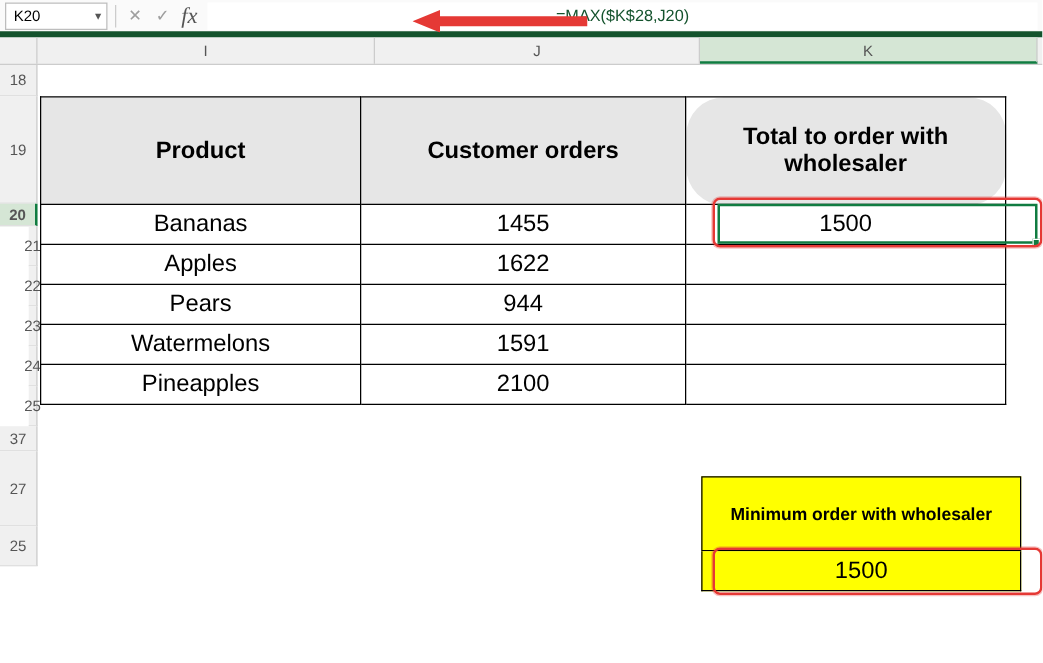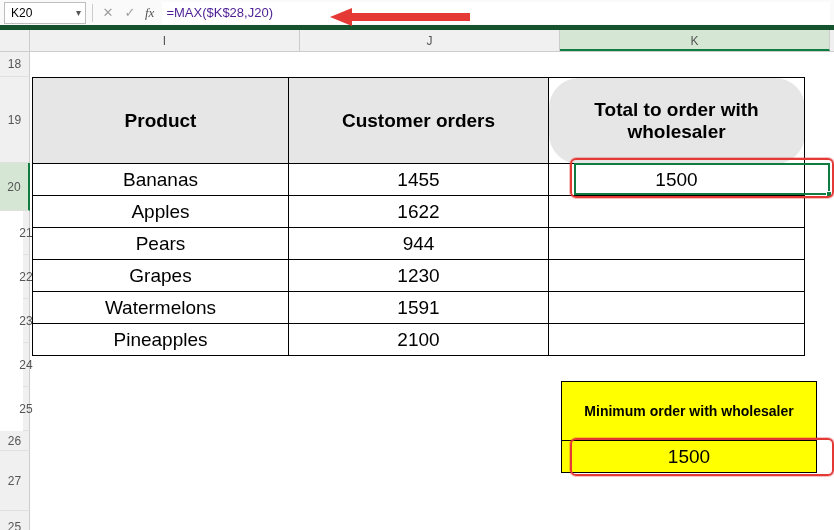--- a/index.html
+++ b/index.html
@@ -49,36 +49,37 @@
     display: flex;
     align-items: center;
     justify-content: center;
     font-size: 13px;
     color: #9e9e9e;
     font-family: "Segoe UI", sans-serif;
   }
   .fb-btn.check { color: #9e9e9e; }
   .fx-label {
     font-style: italic;
-    font-size: 13px;
+    font-size: 18px;
     color: #555;
     margin: 0 4px 0 2px;
     font-family: "Times New Roman", serif;
   }
   .formula-input {
     flex: 1;
     height: 22px;
     background: #fff;
     border: none;
     padding: 0 4px;
     font-size: 13px;
     display: flex;
     align-items: center;
     font-family: "Segoe UI", Arial, sans-serif;
-    color: #4c1d95;
+    color: #14532d;
+    justify-content: center;
   }
   .arrow-annotation {
     position: absolute;
     top: 8px;
     left: 330px;
     width: 140px;
     height: 18px;
     pointer-events: none;
   }
   .col-headers {
@@ -108,22 +109,22 @@
     text-align: center;
     font-size: 12px;
     color: #555;
     display: flex;
     align-items: center;
     justify-content: center;
   }
   .row-header.active { background: #d5e6d5; border-right: 2px solid #107c41; }
   .rh-18 { height: 25px; }
   .rh-19 { height: 86px; }
-  .rh-20 { height: 48px; }
-  .rh-2x { height: 44px; margin-left: 23px; }
+  .rh-20 { height: 18px; font-weight: bold; }
+  .rh-2x { height: 32px; margin-left: 23px; }
   .rh-26 { height: 20px; }
   .rh-27 { height: 60px; }
   .rh-28 { height: 32px; }
   .cells-area { position: relative; flex: 1; }
   .data-table {
     position: absolute;
     top: 25px;
     left: 2px;
     border-collapse: collapse;
   }
@@ -226,21 +227,21 @@
 <div class="grid-body">
   <div class="row-headers">
     <div class="row-header rh-18">18</div>
     <div class="row-header rh-19">19</div>
     <div class="row-header rh-20 active">20</div>
     <div class="row-header rh-2x">21</div>
     <div class="row-header rh-2x">22</div>
     <div class="row-header rh-2x">23</div>
     <div class="row-header rh-2x">24</div>
     <div class="row-header rh-2x">25</div>
-    <div class="row-header rh-26">26</div>
+    <div class="row-header rh-26">37</div>
     <div class="row-header rh-27">27</div>
     <div class="row-header rh-28">25</div>
   </div>
 
   <div class="cells-area">
     <table class="data-table">
       <thead>
         <tr>
           <th class="th-I">Product</th>
           <th class="th-J">Customer orders</th>
@@ -254,25 +255,20 @@
           <td>1500</td>
         </tr>
         <tr>
           <td>Apples</td>
           <td>1622</td>
           <td></td>
         </tr>
         <tr>
           <td>Pears</td>
           <td>944</td>
-          <td></td>
-        </tr>
-        <tr>
-          <td>Grapes</td>
-          <td>1230</td>
           <td></td>
         </tr>
         <tr>
           <td>Watermelons</td>
           <td>1591</td>
           <td></td>
         </tr>
         <tr>
           <td>Pineapples</td>
           <td>2100</td>

